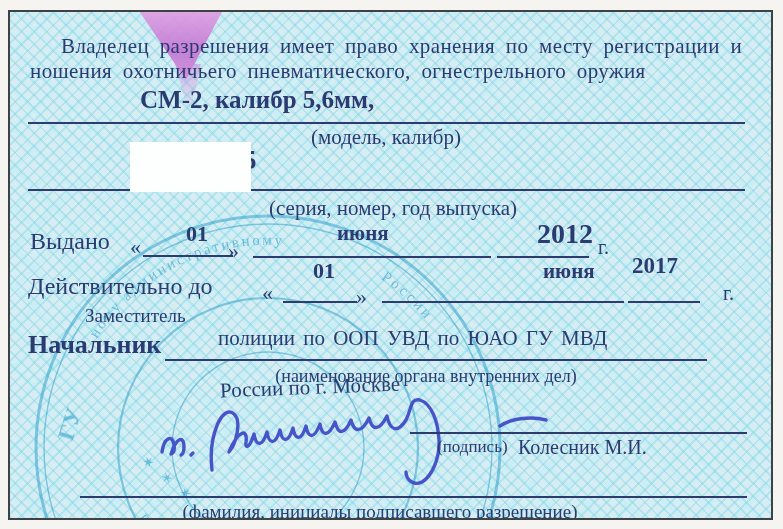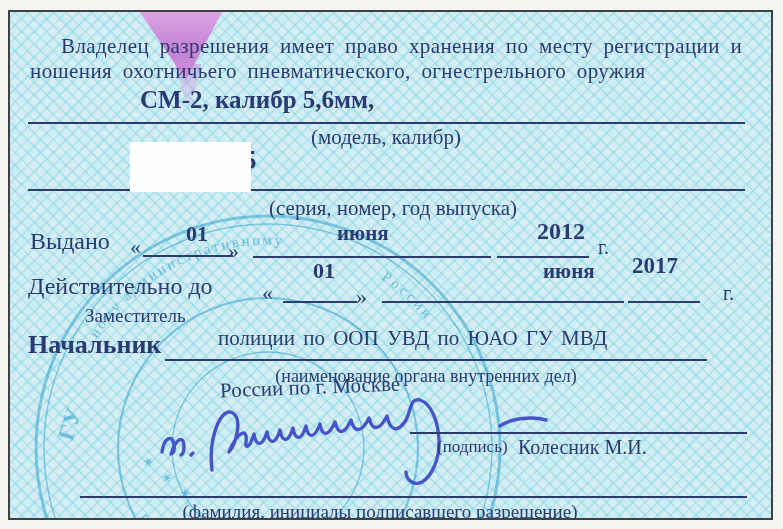--- a/index.html
+++ b/index.html
@@ -84,21 +84,21 @@
   <div class="redaction" style="left:120px;top:130px;width:121px;height:50px;"></div>
   <div class="abs cap" style="left:243px;top:184px;width:280px;">(серия, номер, год выпуска)</div>
 
   <div class="abs" style="left:20px;top:216px;font-size:24px;">Выдано</div>
   <div class="abs quote" style="left:120px;top:222px;">«</div>
   <div class="abs daynum" style="left:176px;top:209px;">01</div>
   <div class="abs quote" style="left:218px;top:226px;">»</div>
   <div class="rule" style="left:133px;top:243px;width:90px;"></div>
   <div class="abs value" style="left:327px;top:209px;font-size:21px;">июня</div>
   <div class="rule" style="left:243px;top:244px;width:238px;"></div>
-  <div class="abs value" style="left:527px;top:206px;font-size:24px;">2012</div>
+  <div class="abs value" style="left:527px;top:206px;font-size:28px;">2012</div>
   <div class="rule" style="left:487px;top:244px;width:92px;"></div>
   <div class="abs gsuf" style="left:588px;top:224px;">г.</div>
 
   <div class="abs" style="left:18px;top:261px;font-size:24px;">Действительно до</div>
   <div class="abs quote" style="left:252px;top:268px;">«</div>
   <div class="abs daynum" style="left:303px;top:246px;">01</div>
   <div class="abs quote" style="left:346px;top:272px;">»</div>
   <div class="rule" style="left:273px;top:289px;width:74px;"></div>
   <div class="abs value" style="left:533px;top:247px;font-size:21px;">июня</div>
   <div class="rule" style="left:372px;top:289px;width:242px;"></div>

